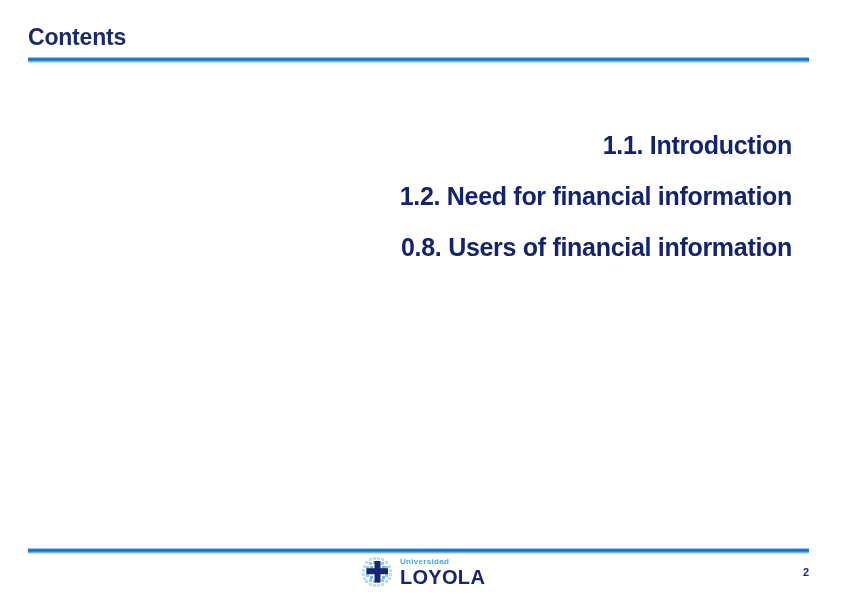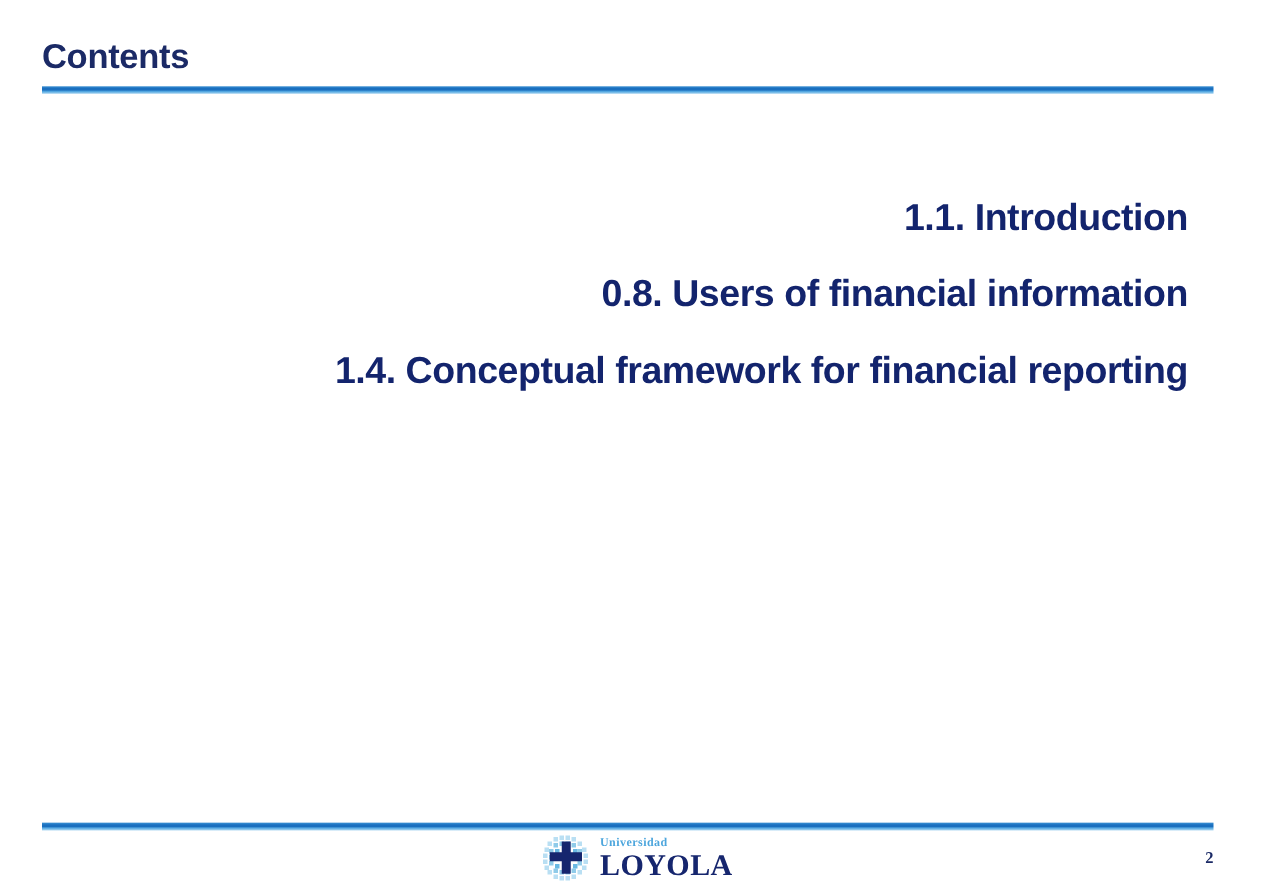--- a/index.html
+++ b/index.html
@@ -68,21 +68,20 @@
     text-align: right;
   }
 
   
   #footer {
     position: absolute;
     left: 0;
     top: 552px;
     width: 848px;
     height: 45px;
-    font-family: Liberation Serif, serif;
   }
   #logo {
     position: absolute;
     left: 360px;
     top: 3px;
     display: flex;
     align-items: center;
   }
   #logo-mark {
     width: 36px;
@@ -123,22 +122,22 @@
 <body>
 
 <div id="slide">
 
   <div id="slide-title">Contents</div>
 
   <div id="header-rule" class="rule"></div>
 
   <div id="contents-list">
     <div class="contents-item">1.1. Introduction</div>
+    <div class="contents-item">1.2. Need for financial information</div>
     <div class="contents-item">0.8. Users of financial information</div>
-    <div class="contents-item">1.4. Conceptual framework for financial reporting</div>
   </div>
 
   <div id="footer-rule" class="rule"></div>
 
   <div id="footer">
 
     <div id="logo">
 
       <svg id="logo-mark" viewBox="0 0 36 34">
         <g fill="#b9dff3">

